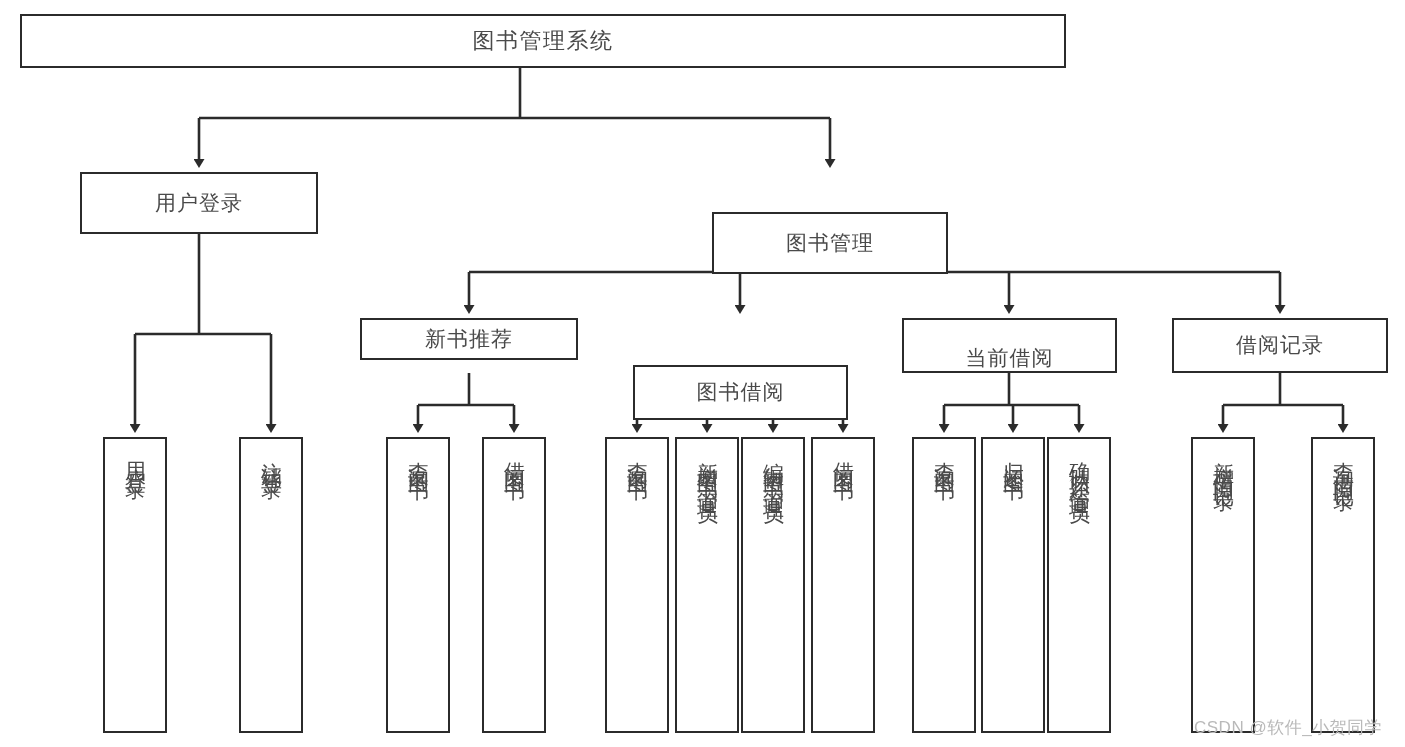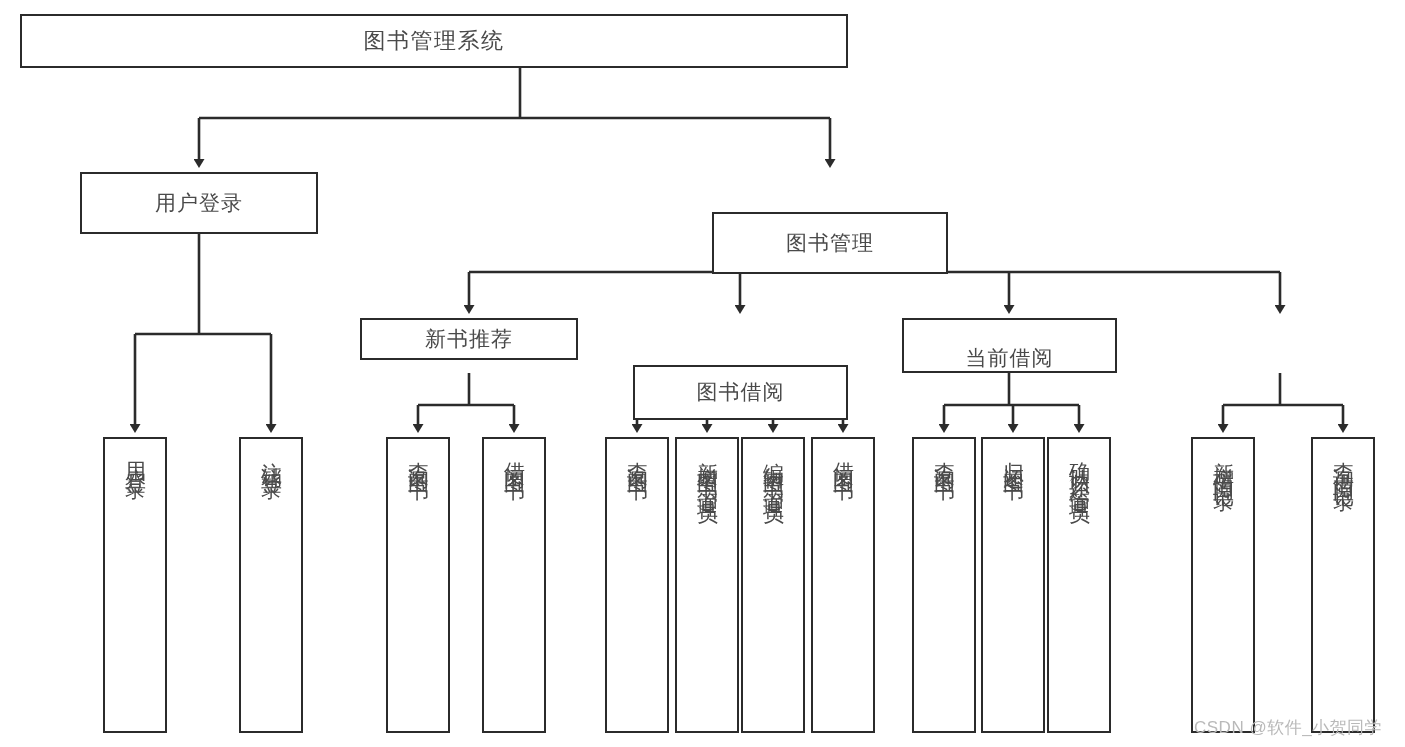--- a/index.html
+++ b/index.html
@@ -127,21 +127,21 @@
       <path d="M1013,405 L1013,425" marker-end="url(#arrow)"></path>
       <path d="M1079,405 L1079,425" marker-end="url(#arrow)"></path>
 
       <path d="M1280,373 L1280,405"></path>
       <path d="M1223,405 L1343,405"></path>
       <path d="M1223,405 L1223,425" marker-end="url(#arrow)"></path>
       <path d="M1343,405 L1343,425" marker-end="url(#arrow)"></path>
     </g>
   </svg>
 
-  <div class="node h root" style="left:20px; top:14px; width:828px; height:54px;">
+  <div class="node h root" style="left:20px; top:14px; width:1046px; height:54px;">
     <span class="label">图书管理系统</span>
   </div>
 
   <div class="node h" style="left:80px; top:172px; width:238px; height:62px;">
     <span class="label">用户登录</span>
   </div>
 
   <div class="node h" style="left:712px; top:172px; width:236px; height:62px;margin-top:40px;">
     <span class="label">图书管理</span>
   </div>
@@ -151,20 +151,23 @@
   </div>
 
   <div class="node h" style="left:633px; top:318px; width:215px; height:55px;margin-top:47px;">
     <span class="label">图书借阅</span>
   </div>
 
   <div class="node h" style="left:902px; top:318px; width:215px; height:55px;align-items:flex-end;">
     <span class="label">当前借阅</span>
   </div>
 
+  <div class="node h" style="left:1172px; top:318px; width:216px; height:55px;">
+    <span class="label">借阅记录</span>
+  </div>
 
   <div class="node v" style="left:103px; top:437px; width:64px; height:296px;">
     <span class="label">用户登录</span>
   </div>
 
   <div class="node v" style="left:239px; top:437px; width:64px; height:296px;">
     <span class="label">注销登录</span>
   </div>
 
   <div class="node v" style="left:386px; top:437px; width:64px; height:296px;">

